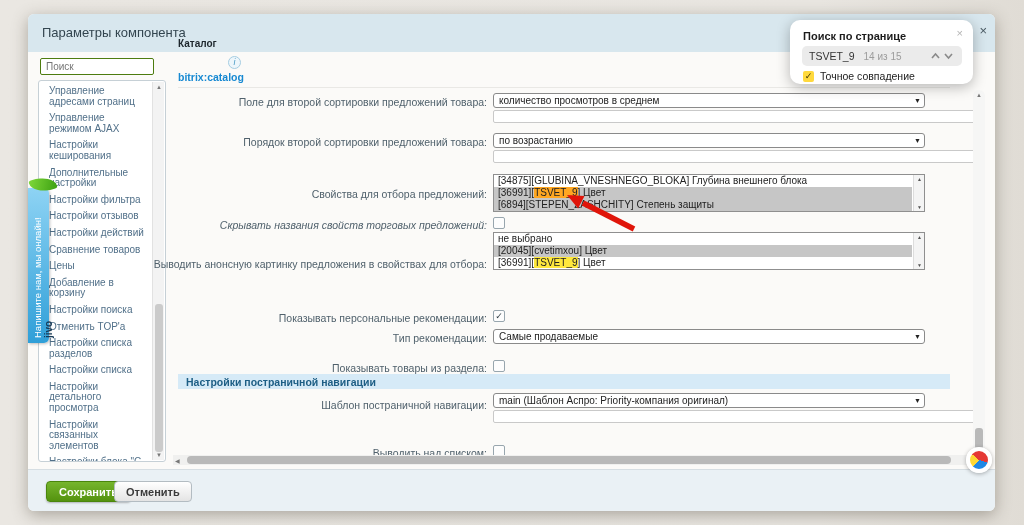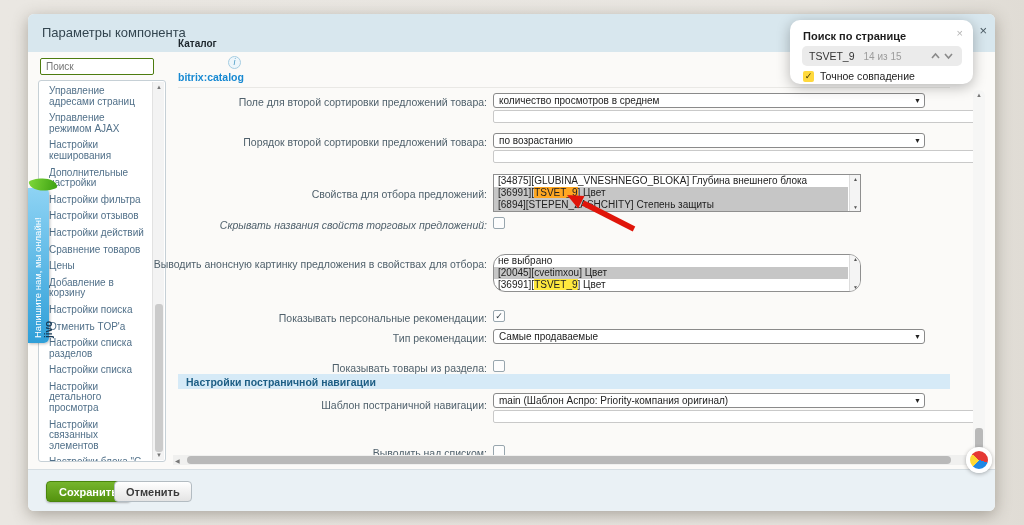--- a/index.html
+++ b/index.html
@@ -47,21 +47,21 @@
   .cat-link { position:absolute; left:150px; top:57px; font-size:10.5px; font-weight:bold; color:#1789d2; cursor:pointer; }
   .divider { position:absolute; left:150px; top:73px; width:772px; border-top:1px solid #e9e8e5; }
   
   .row-label { position:absolute; right:508px; white-space:nowrap; font-size:10.5px; color:#50616c; }
   .select { position:absolute; left:465px; width:432px; height:15px; background:#fff;
     border:1px solid #8a8a8a; border-radius:3px; font-size:10px; color:#222;
     padding:1px 14px 0 5px; white-space:nowrap; overflow:hidden; cursor:pointer; }
   .sel-arrow { position:absolute; right:3px; top:3px; font-size:7px; color:#222; }
   .tinput { position:absolute; left:465px; width:482px; height:13px; background:#fff;
     border:1px solid #c9c9c9; border-radius:2px; }
-  .listbox { position:absolute; left:465px; width:368px; height:38px; background:#fff;
+  .listbox { position:absolute; left:465px; width:432px; height:38px; background:#fff;
     border:1px solid #8f8f8f; overflow:hidden; padding-right:12px; }
   .lb-opt { font-size:10px; line-height:12px; height:12px; padding:0 4px; white-space:nowrap;
     overflow:hidden; color:#222; cursor:pointer; }
   .lb-opt.sel { background:#c6c6c6; }
   .hl-active { background:#ffa722; }
   .hl-other  { background:#ffe83d; }
   .lb-scroll { position:absolute; right:0; top:0; bottom:0; width:11px; background:#f4f4f4;
     border-left:1px solid #ddd; }
   .lb-scroll .up { position:absolute; top:1px; left:0; width:11px; text-align:center; font-size:5px; color:#555; }
   .lb-scroll .down { position:absolute; bottom:1px; left:0; width:11px; text-align:center; font-size:5px; color:#555; }
@@ -209,21 +209,21 @@
     <div class="lb-scroll">
       <div class="up">▲</div>
       <div class="down">▼</div>
     </div>
   </div>
 
   <div class="row-label" style="top:205px;font-style:italic;">Скрывать названия свойств торговых предложений:</div>
   <div class="checkbox" style="top:203px;"></div>
 
   <div class="row-label" style="top:244px;">Выводить анонсную картинку предложения в свойствах для отбора:</div>
-  <div class="listbox" style="top:240px;border-radius:12px;">
+  <div class="listbox" style="top:218px;">
     <div>
         <div class="lb-opt"><span>не выбрано</span><span></span><span></span></div>
         <div class="lb-opt sel"><span>[20045][cvetimxou] Цвет</span><span></span><span></span></div>
         <div class="lb-opt"><span>[36991][</span><span class=" hl-other">TSVET_9</span><span>] Цвет</span></div>
       </div>
     <div class="lb-scroll">
       <div class="up">▲</div>
       <div class="down">▼</div>
     </div>
   </div>

